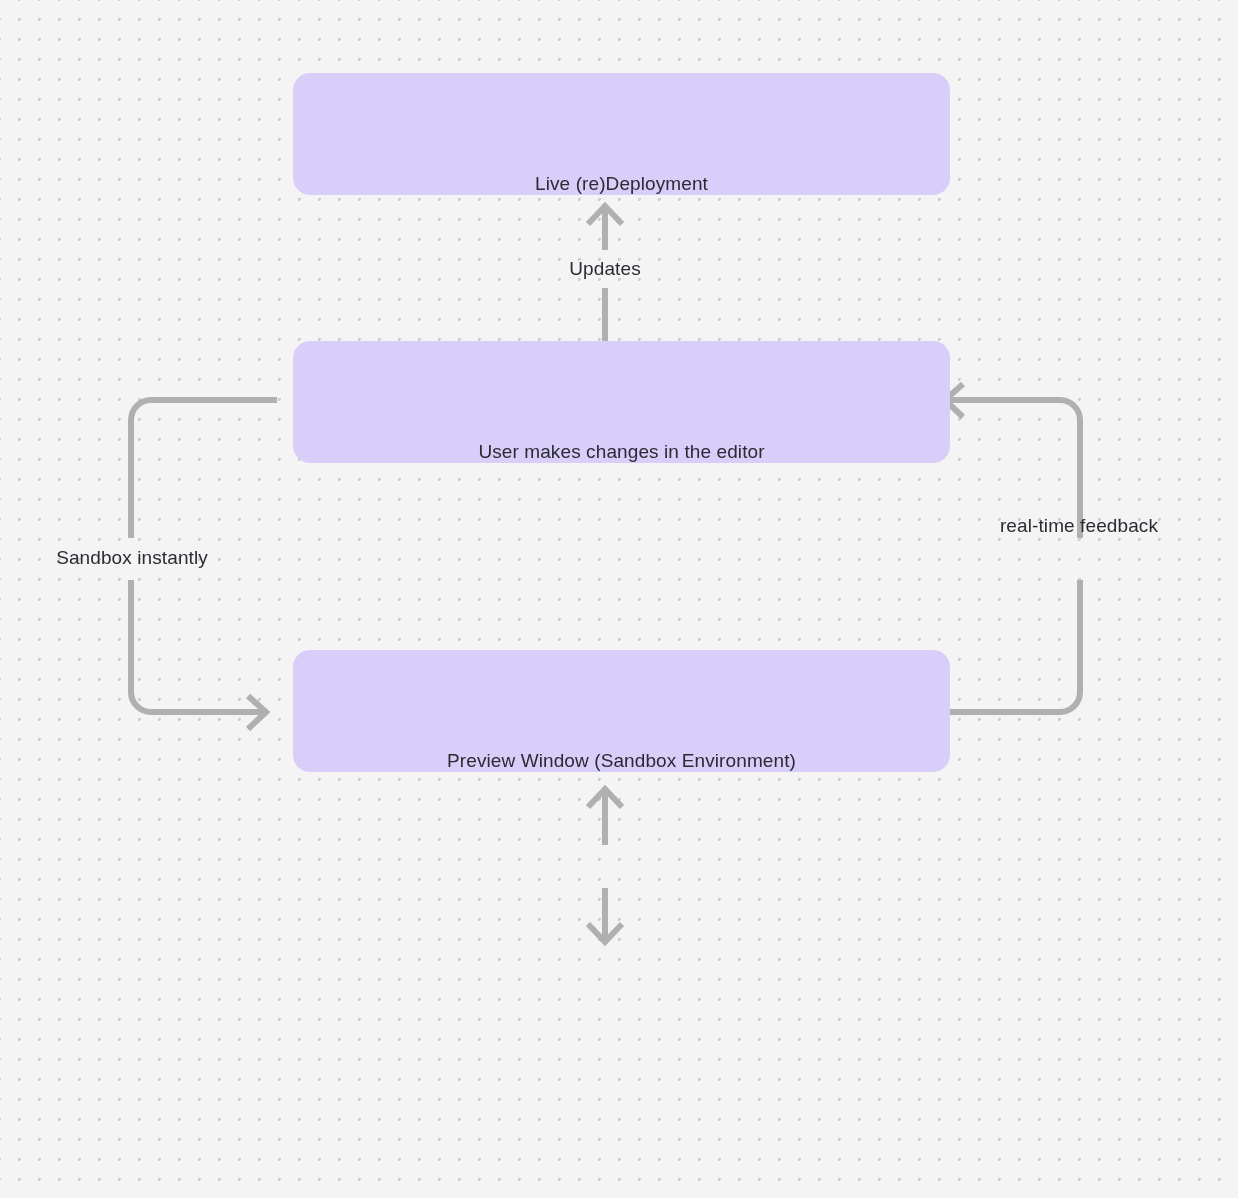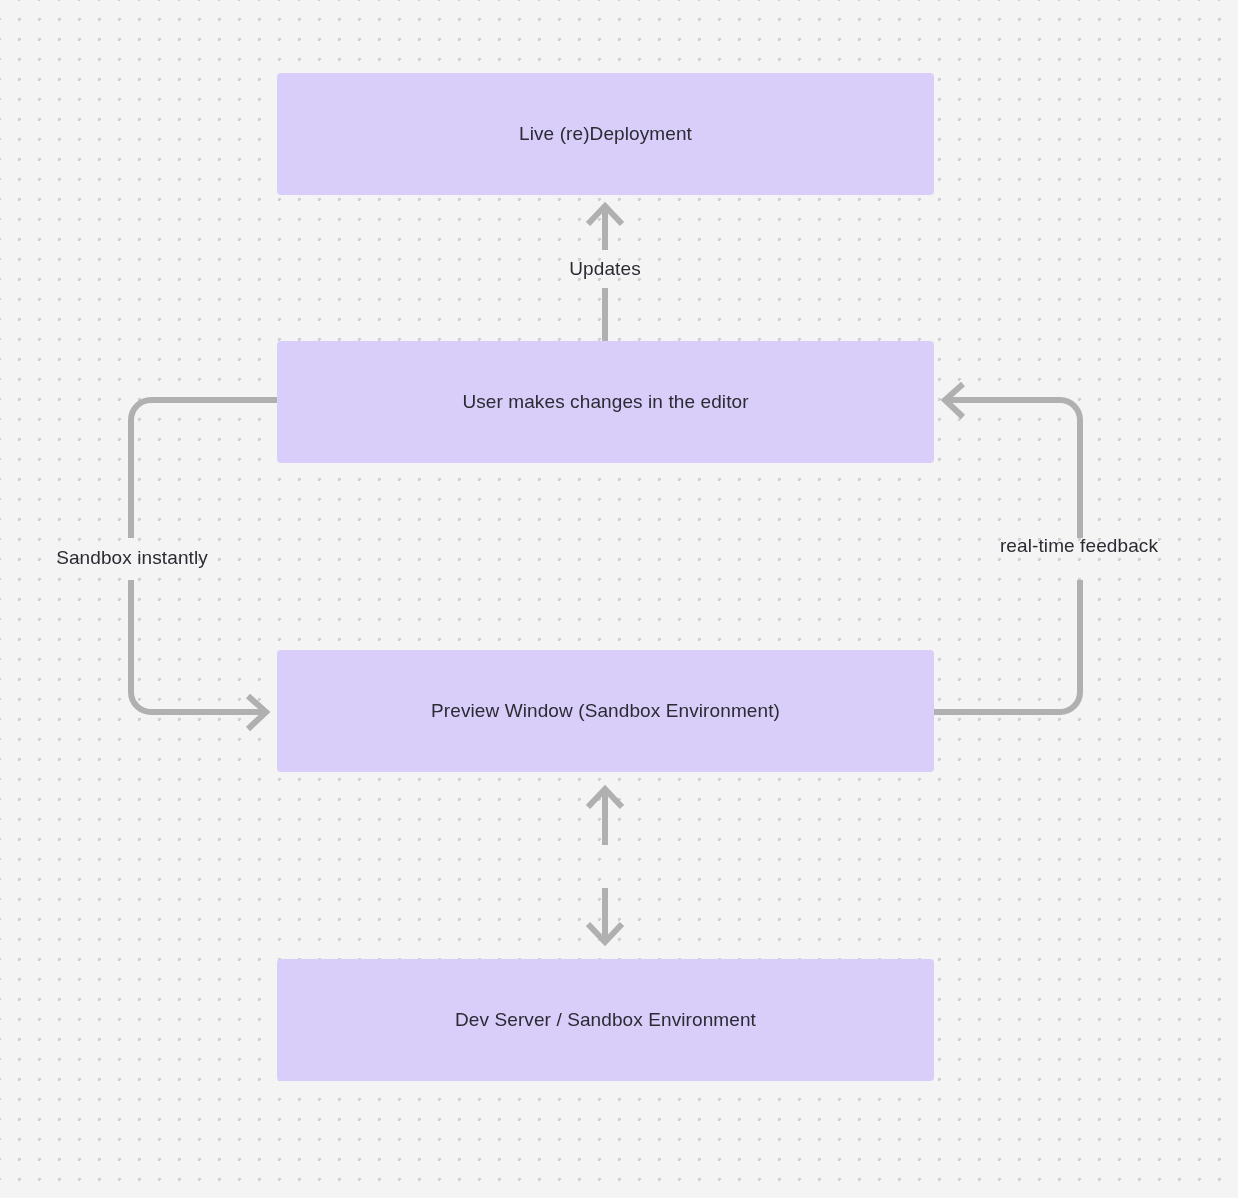--- a/index.html
+++ b/index.html
@@ -14,25 +14,26 @@
     background-color: #f4f4f4;
     background-image: radial-gradient(circle at 1px 1px, #cfcfcf 1.6px, transparent 1.7px);
     background-size: 20px 20px;
     background-position: 18px 18px;
     overflow: hidden;
     font-family: "Liberation Sans", sans-serif;
   }
   .node {
     position: absolute;
     background: #d9cdfa;
-    border-radius: 4px;
+    border-radius: 17px;
     display: flex;
-    align-items: center;
+    align-items: flex-end;
     justify-content: center;
     box-sizing: border-box;
+    margin-left: 16px;
   }
   .node-label {
     font-family: "Liberation Sans", sans-serif;
     font-size: 19px;
     color: #2b2b33;
     letter-spacing: 0.1px;
     text-align: center;
     white-space: nowrap;
   }
   .edge-label {
@@ -105,24 +106,21 @@
   </div>
 
   <div class="node" style="left:277px; top:650px; width:657px; height:122px;">
     <span class="node-label">Preview Window (Sandbox Environment)</span>
   </div>
 
   <div class="node" style="left:277px; top:341px; width:657px; height:122px;">
     <span class="node-label">User makes changes in the editor</span>
   </div>
 
-  <div class="node" style="left:277px; top:959px; width:657px; height:122px;">
-    <span class="node-label">Dev Server / Sandbox Environment</span>
-  </div>
 
   <div class="edge-label" style="left:505px; top:258px; width:200px;">Updates</div>
 
   <div class="edge-label" style="left:32px; top:547px; width:200px;">Sandbox instantly</div>
 
-  <div class="edge-label" style="left:969px; top:535px; width:220px;">real-time feedback</div>
+  <div class="edge-label" style="left:969px; top:515px; width:220px;">real-time feedback</div>
 
 
 </div>
 
 </body></html>

